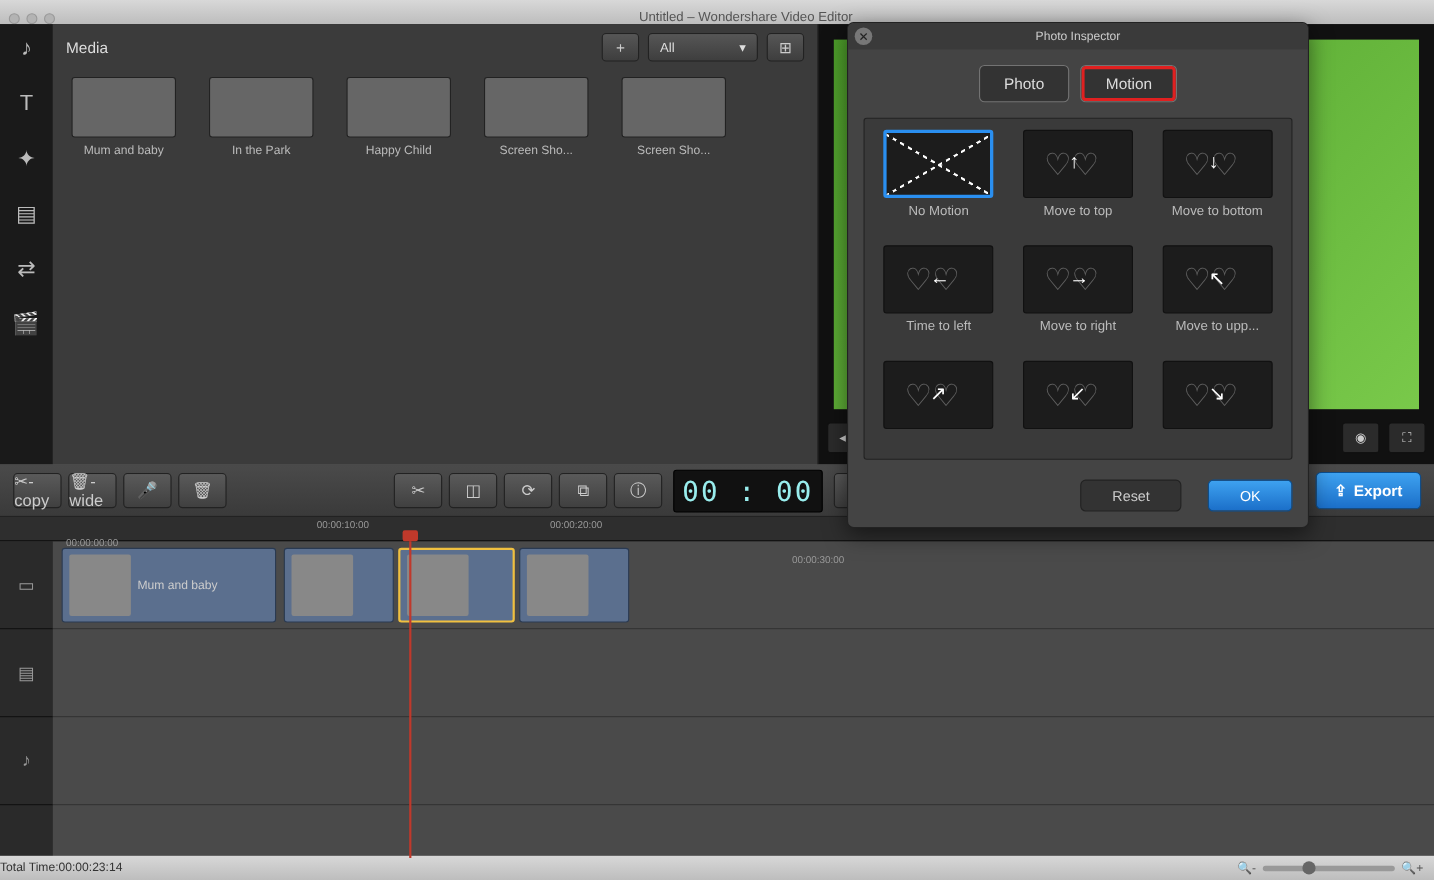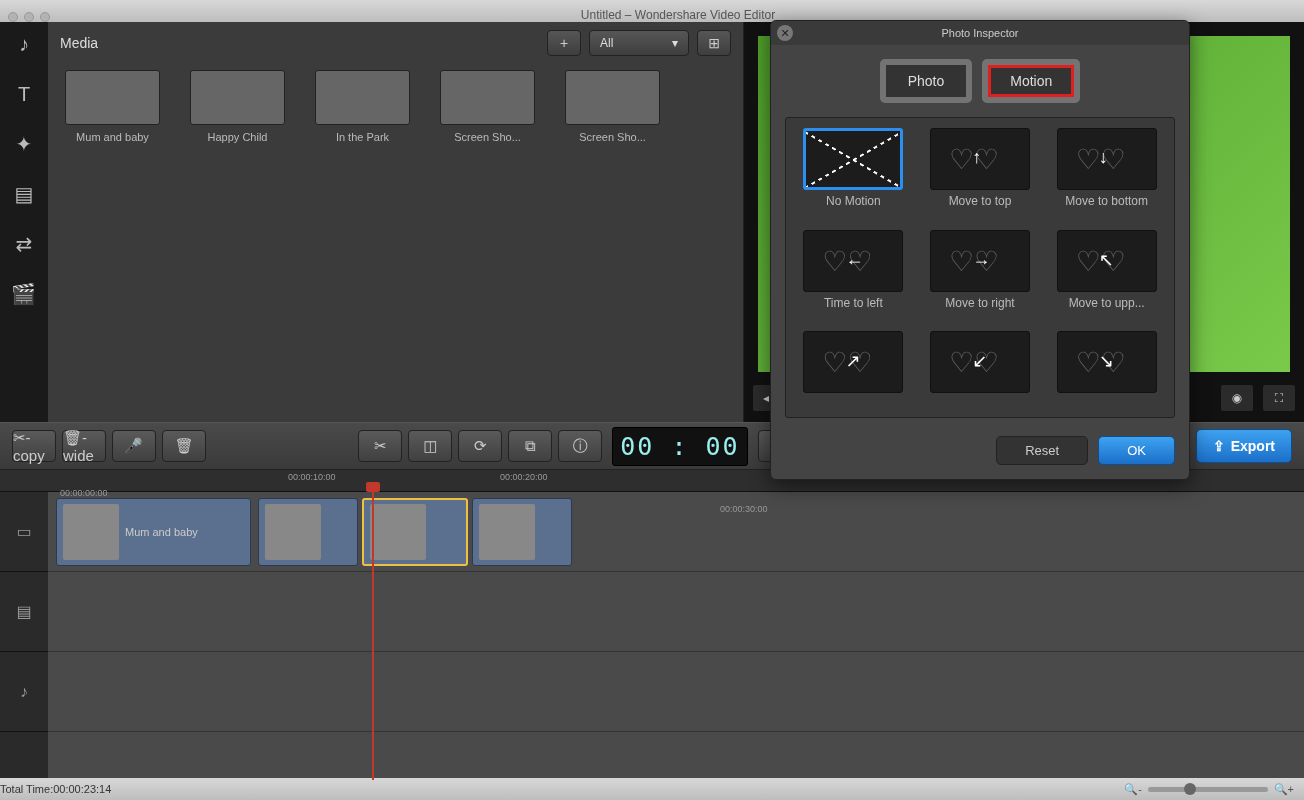--- a/index.html
+++ b/index.html
@@ -45,28 +45,28 @@
 .playhead::before{content:"";position:absolute;top:-10px;left:-6px;width:14px;height:10px;background:#c0392b;border-radius:2px}
 .statusbar{height:22px;background:linear-gradient(#d8d8d8,#bdbdbd);position:absolute;bottom:0;left:0;right:0;display:flex;align-items:center;color:#333;font-size:11px}
 .statusbar .zoom{position:absolute;right:10px;display:flex;align-items:center;gap:6px;color:#555}
 .zoom-track{width:120px;height:5px;background:#999;border-radius:3px;position:relative}
 .zoom-track .knob{position:absolute;top:-4px;width:12px;height:12px;border-radius:50%;background:#666;left:30%}
 
 .modal{position:absolute;top:20px;left:770px;width:420px;height:460px;background:#444;border:1px solid #222;border-radius:6px;box-shadow:0 6px 20px rgba(0,0,0,.5);z-index:50;display:flex;flex-direction:column}
 .modal-title{height:24px;background:#3a3a3a;border-radius:6px 6px 0 0;display:flex;align-items:center;justify-content:center;color:#ccc;font-size:11px;position:relative}
 .modal-title .close{position:absolute;left:6px;top:4px;width:16px;height:16px;border-radius:50%;background:#777;color:#222;font-size:11px;display:flex;align-items:center;justify-content:center}
 .tabs{display:flex;justify-content:center;gap:10px;padding:14px 0}
-.tab{padding:8px 22px;background:#333;border:6px solid #737373;border-radius:5px;color:#ddd;font-size:14px;cursor:pointer}
+.tab{padding:8px 22px;background:#333;border:1px solid #737373;border-radius:5px;color:#ddd;font-size:14px;cursor:pointer}
 .tab.active{background:#333;box-shadow:inset 0 0 0 3px #e02020}
 .motion-grid{flex:1;background:#3a3a3a;margin:0 14px 10px;border:1px solid #222;border-radius:3px;padding:10px;display:grid;grid-template-columns:repeat(3,1fr);gap:12px;overflow:hidden}
 .motion-item{display:flex;flex-direction:column;align-items:center;gap:4px}
 .motion-item .mimg{width:100px;height:62px;background:#1c1c1c;border:1px solid #111;border-radius:3px;position:relative;overflow:hidden}
 .motion-item.sel .mimg{border:3px solid #2a8ff0}
 .motion-item .mcap{font-size:12px;color:#bbb;white-space:nowrap;overflow:hidden;text-overflow:ellipsis;width:100px;text-align:center}
-.modal-foot{display:flex;justify-content:flex-end;gap:10px;padding:8px 14px 14px}
+.modal-foot{display:flex;justify-content:flex-end;gap:24px;padding:8px 14px 14px}
 .mbtn{padding:6px 28px;border-radius:5px;border:1px solid #222;font-size:13px}
 .mbtn.reset{background:#333;color:#ccc}
 .mbtn.ok{background:linear-gradient(#3ea2f0,#1b6fc9);color:#fff;border-color:#0c4e8e}
 
 .bg-baby{background:linear-gradient(120deg,#e8d8c8 40%,#f4ede2 40%)}
 .bg-green{background:linear-gradient(#a8c8f0 35%,#3c8020 35%)}
 .bg-park{background:linear-gradient(#96b6da 40%,#3c7228 40%)}
 .bg-shot{background:#333}
 .heart::before{content:"♡♡";position:absolute;color:#fff;font-size:28px;opacity:.3;top:14px;left:18px}
 .nomotion::before,.nomotion::after{content:"";position:absolute;width:120%;height:2px;background:repeating-linear-gradient(90deg,#fff 0 4px,transparent 4px 8px);top:50%;left:-10%}
@@ -105,26 +105,26 @@
           <span>▾</span>
       </div>
       <div class="btn-sq">⊞</div>
     </div>
     <div class="thumb-row" id="media-thumbs">
         <div class="thumb">
           <div class="img bg-baby"></div>
           <div class="cap">Mum and baby</div>
         </div>
         <div class="thumb">
+          <div class="img bg-park"></div>
+          <div class="cap">In the Park</div>
+        </div>
+        <div class="thumb">
           <div class="img bg-green"></div>
           <div class="cap">Happy Child</div>
-        </div>
-        <div class="thumb">
-          <div class="img bg-park"></div>
-          <div class="cap">In the Park</div>
         </div>
         <div class="thumb">
           <div class="img bg-shot"></div>
           <div class="cap">Screen Sho...</div>
         </div>
         <div class="thumb">
           <div class="img bg-shot"></div>
           <div class="cap">Screen Sho...</div>
         </div>
       </div>

